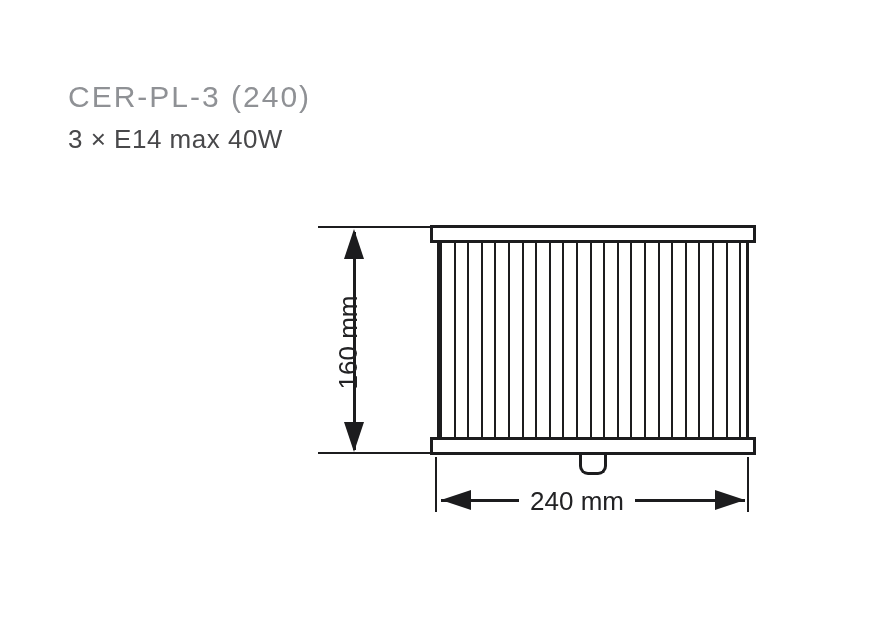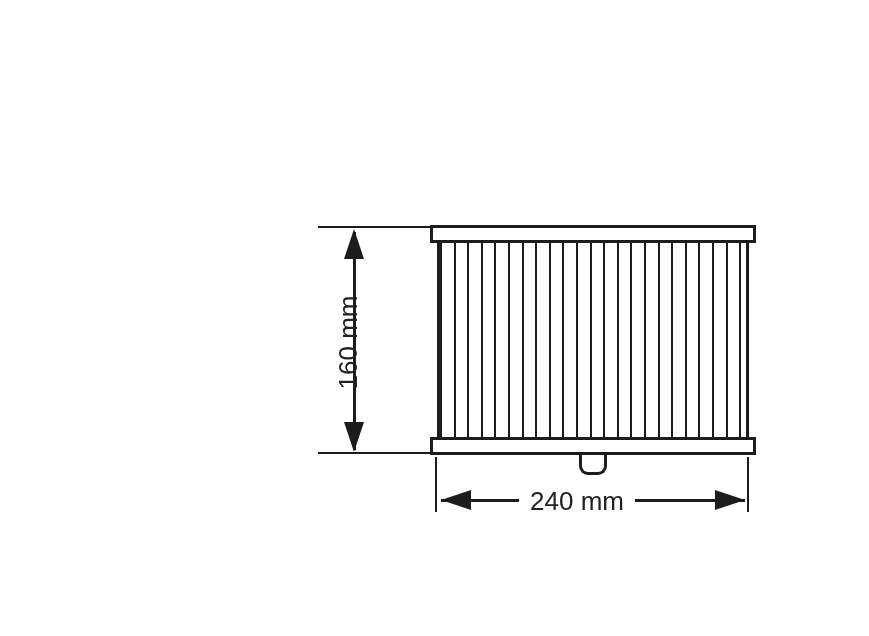--- a/index.html
+++ b/index.html
@@ -164,21 +164,23 @@
     font-size: 26px;
     color: #222224;
     white-space: nowrap;
   }
 </style>
 </head>
 <body>
 
 <div class="page">
 
-
+  <div class="title">CER-PL-3 (240)</div>
+
+  <div class="subtitle">3 × E14 max 40W</div>
 
   <div>
     <div class="top-rim"></div>
     <div class="shade"></div>
     <div class="bottom-rim"></div>
     <div class="finial"></div>
   </div>
 
   <div>
     <div class="ext-top"></div>

